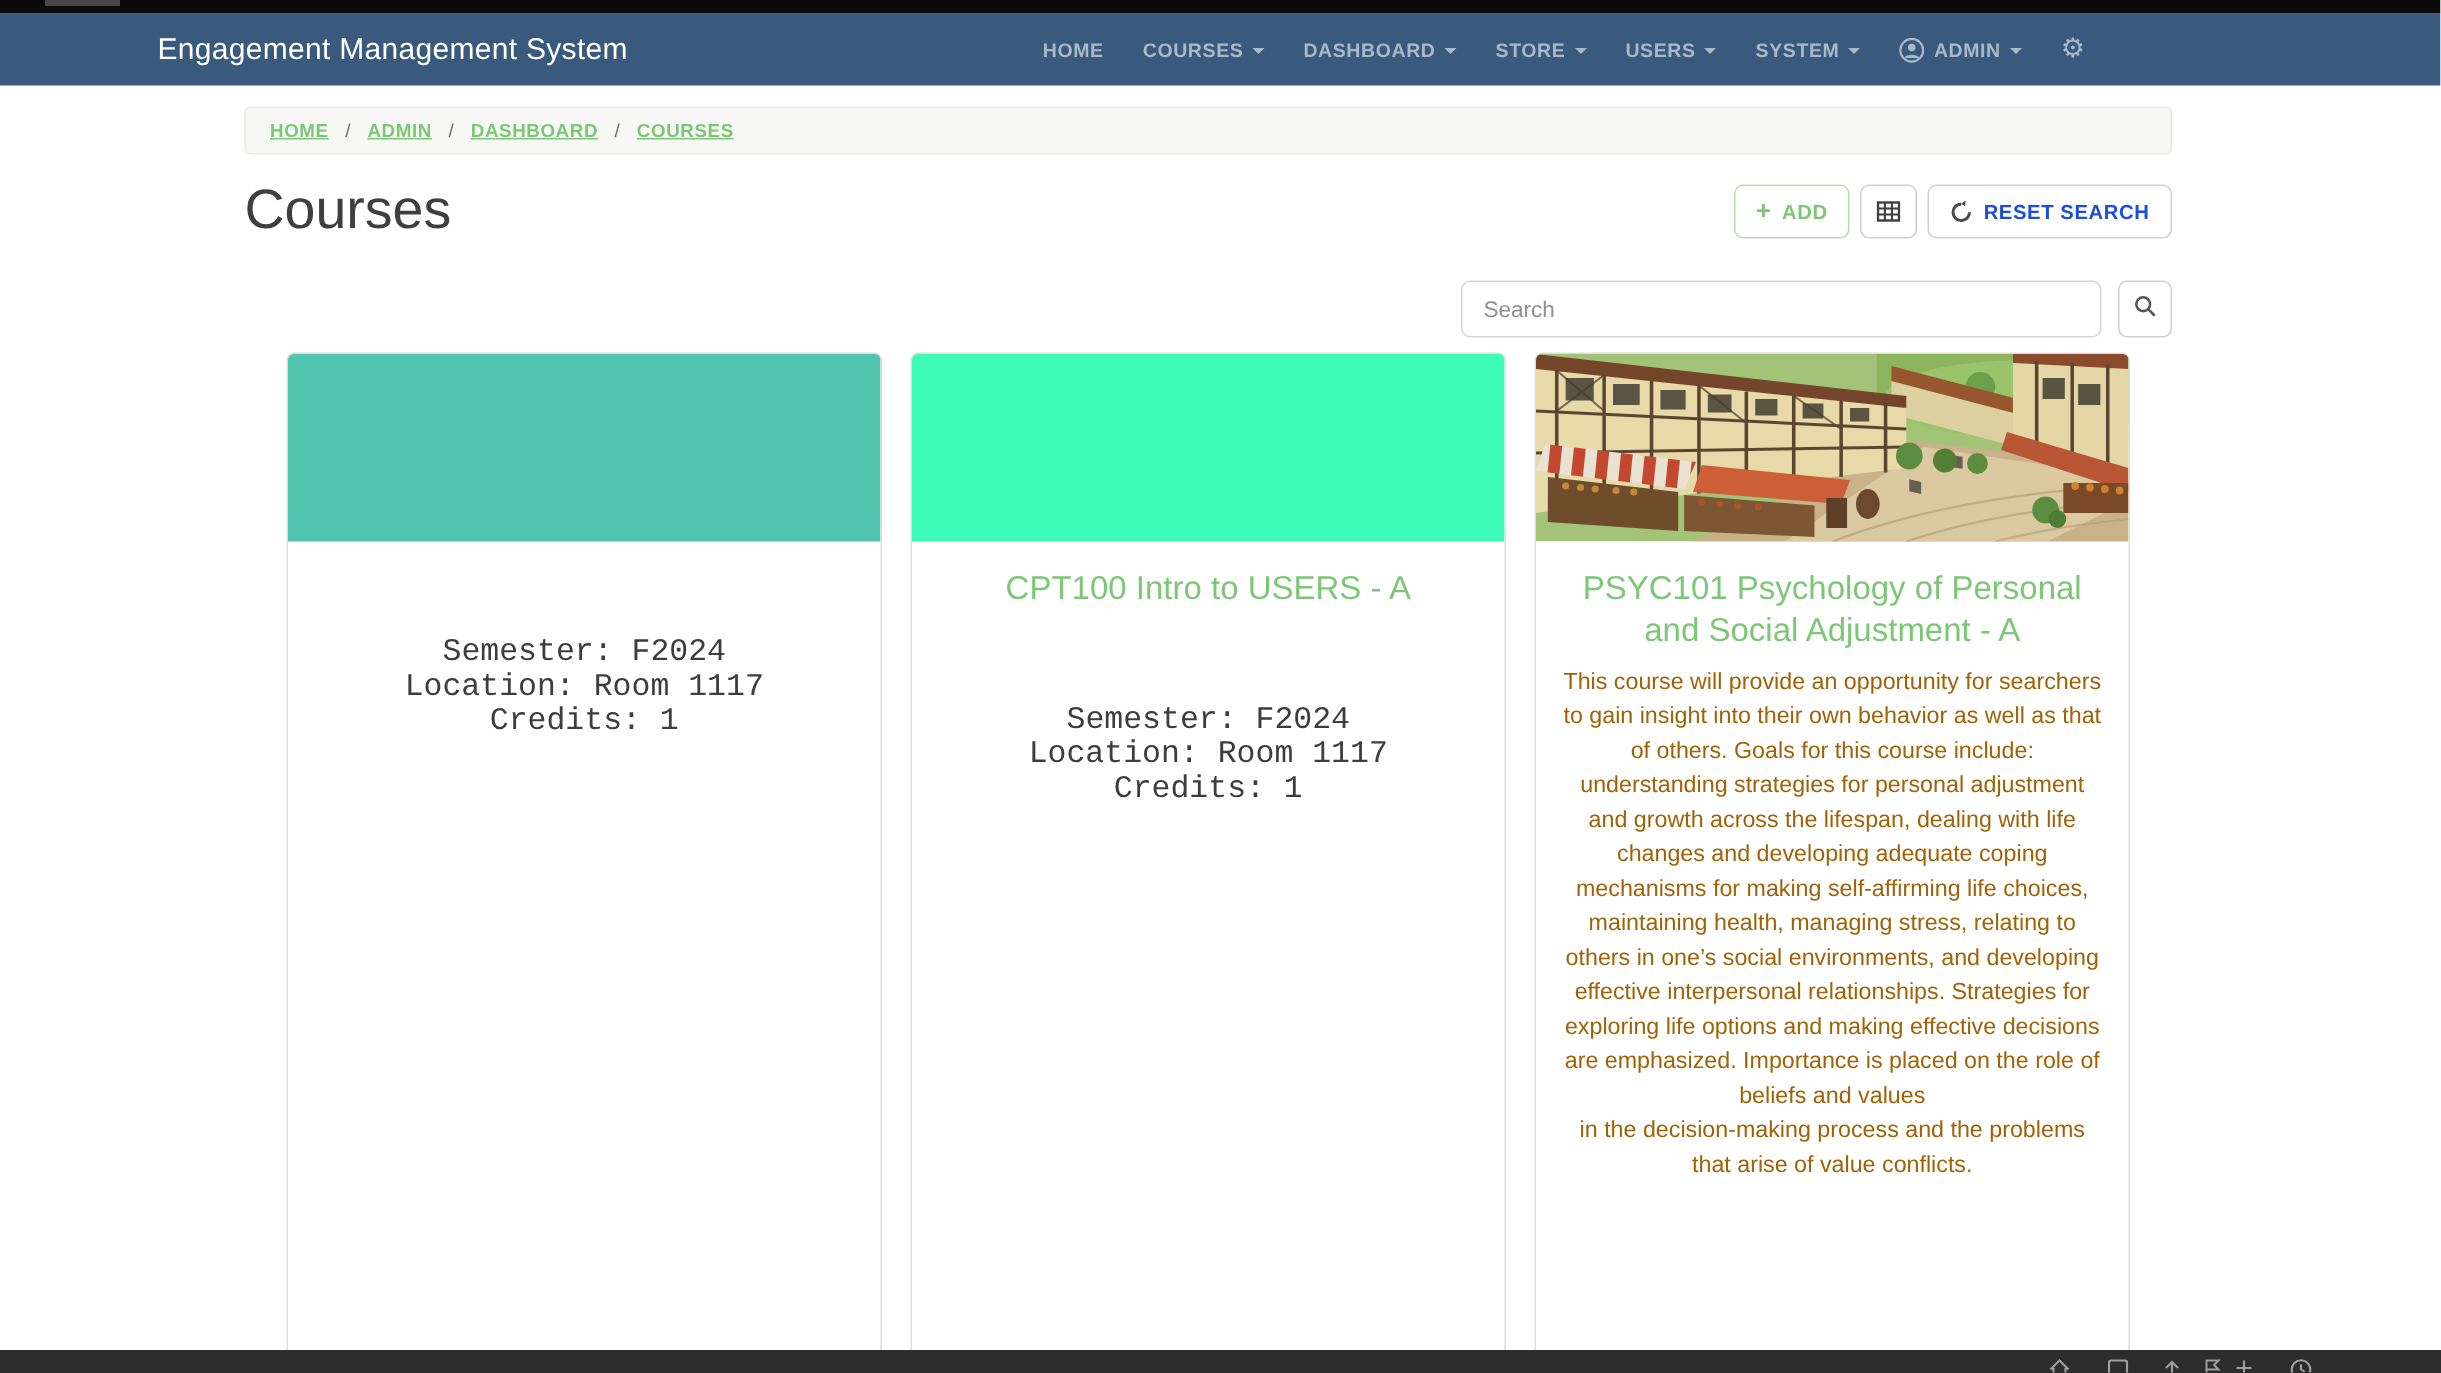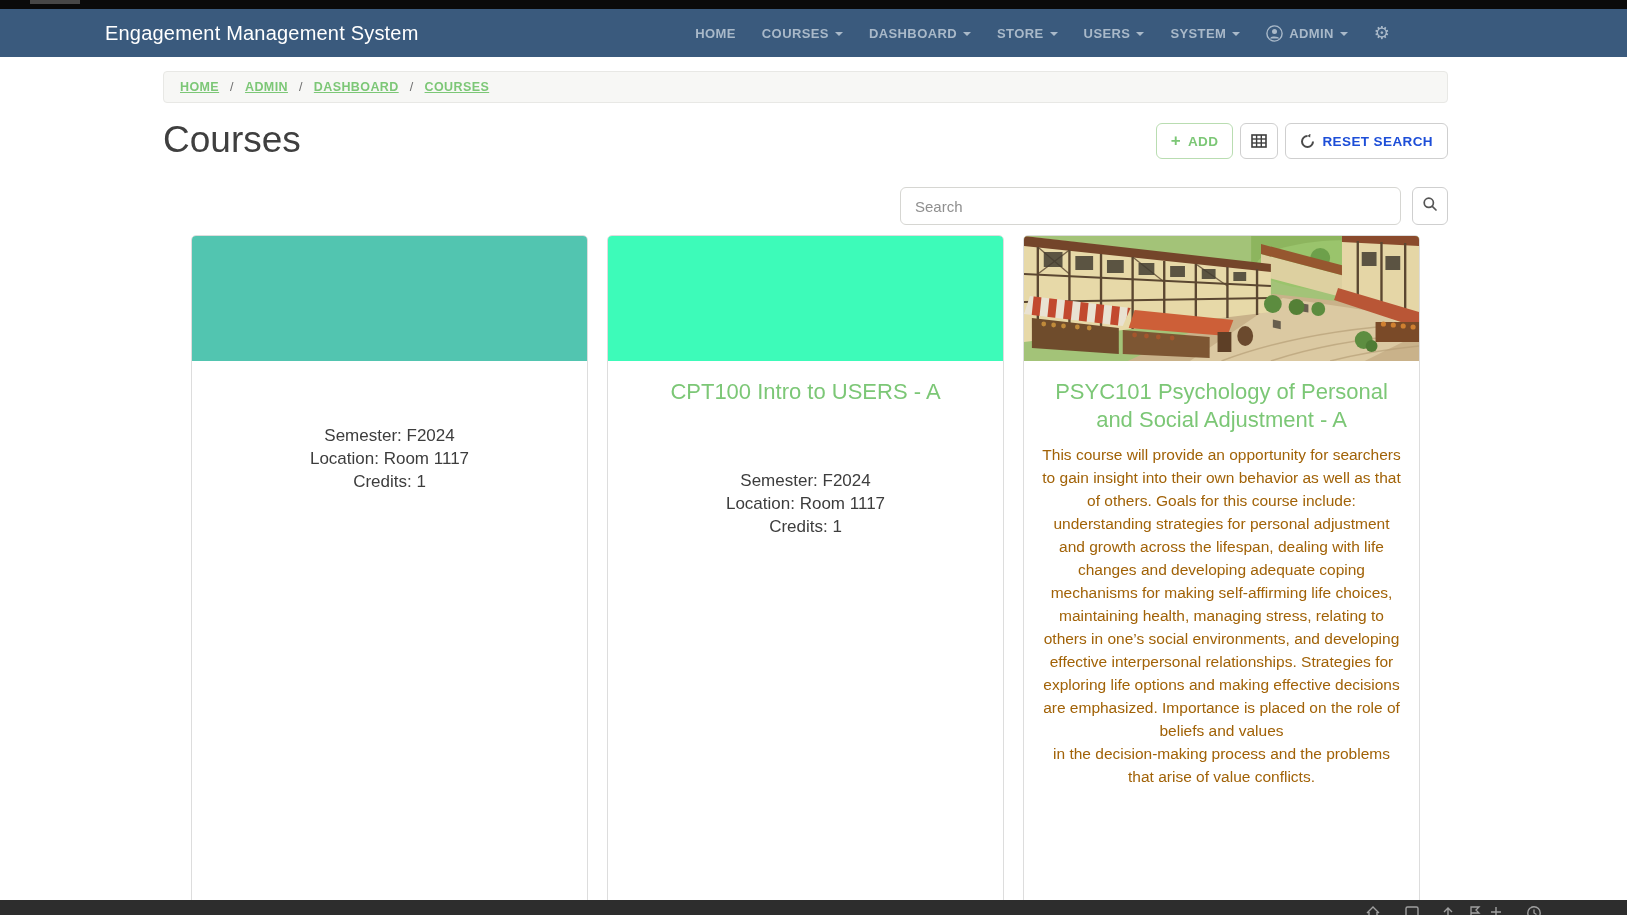--- a/index.html
+++ b/index.html
@@ -40,38 +40,38 @@
   .btn { height:36px; border-radius:6px; background:#fff; border:1px solid #cfcfcf;
          display:flex; align-items:center; padding:0 14px; gap:7px;
          font-size:13.5px; font-weight:600; letter-spacing:.4px; color:#1d4ed8; cursor:pointer; }
   .btn-add { border-color:#b9ddb1; color:#7cc776; }
   .btn-add .plus { font-size:17px; font-weight:700; line-height:1; margin-top:-1px; }
   .btn-icon-only { padding:0 10px; }
   .btn svg { display:block; }
 
   
   .search-row { margin:26px 0 0 163px; width:1285px; display:flex; justify-content:flex-end; gap:11px; }
-  .search-input { width:501px; height:38px; border:1px solid #d6d6d2; border-radius:6px;
+  .search-input { width:427px; height:38px; border:1px solid #d6d6d2; border-radius:6px;
                   padding:0 14px; font-size:15px; color:#333; outline:none;
                   font-family:"Liberation Sans", sans-serif; }
   .search-input::placeholder { color:#8f8f8f; }
   .search-btn { width:36px; height:38px; border:1px solid #cfcfcf; border-radius:6px; background:#fff;
                 display:flex; align-items:center; justify-content:center; cursor:pointer; }
 
   
   .cards { margin:10px 0 0 191px; width:1233px; display:flex; gap:19px; align-items:flex-start; }
   .card { width:397px; min-height:720px; border:1px solid #dddddd; border-radius:5px;
           background:#fff; overflow:hidden; }
   .card-header { height:125px; width:100%; }
   .card-header svg { display:block; width:100%; height:125px; }
   .card-title { margin:17px 14px 0; text-align:center; font-size:22px; line-height:28px;
                 color:#7cc776; cursor:pointer; font-weight:400; }
   .card-desc { margin:9px 15px 0; text-align:center; font-size:15.5px; line-height:23px;
                color:#a16207; min-height:24px; white-space:pre-line; }
-  .card-details { margin:30px 14px 0; text-align:center; font-size:17px; line-height:23px; color:#3d3d3d; }
+  .card-details { margin:30px 14px 0; text-align:center; font-size:21px; line-height:23px; color:#3d3d3d;font-family:Liberation Mono, monospace; }
 
   
   .taskbar { position:fixed; left:0; bottom:0; width:1627px; height:15px; background:#2d2d2d; overflow:hidden; }
   .taskbar .tb-icon { position:absolute; top:5px; }
   .taskbar svg { display:block; }
 </style>
 </head>
 <body>
 
 <div class="top-strip">

